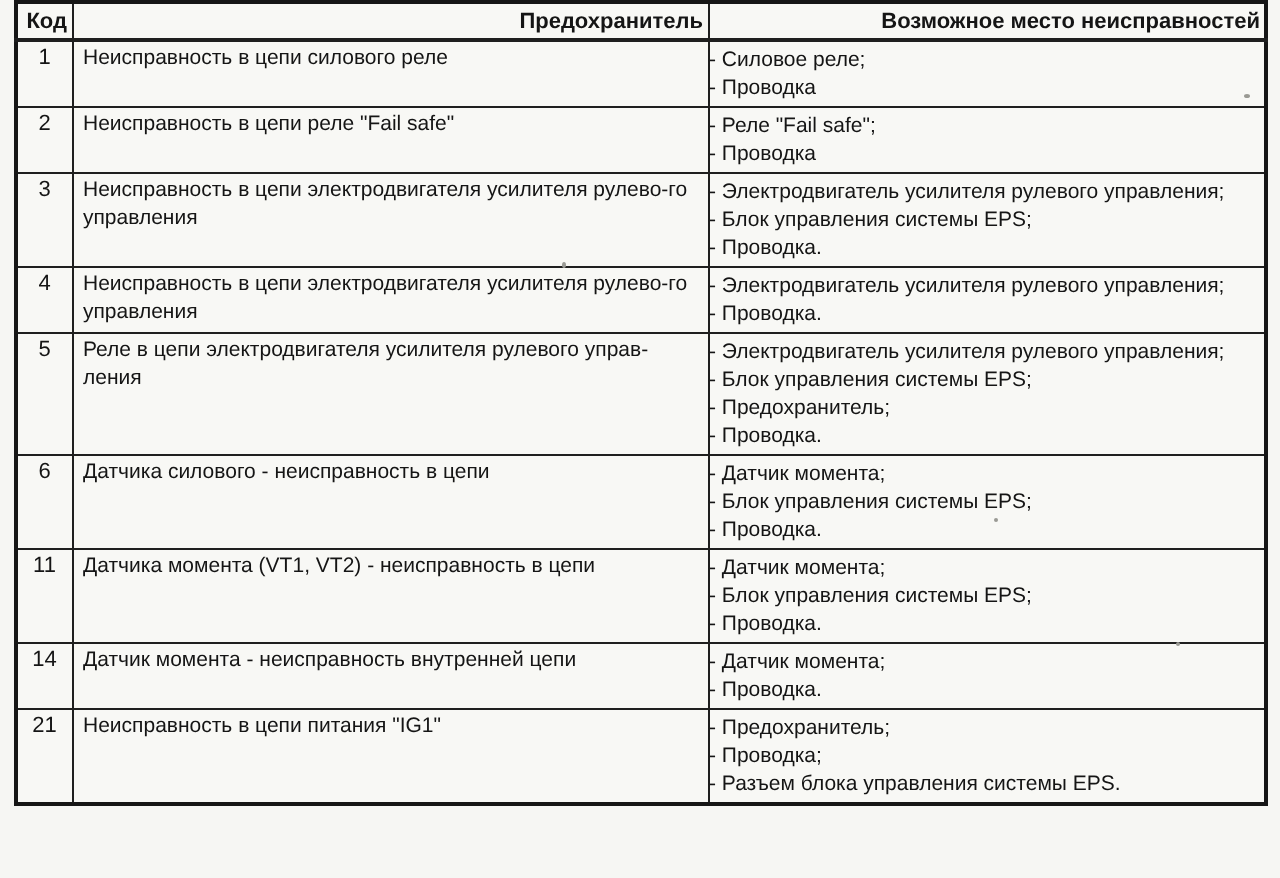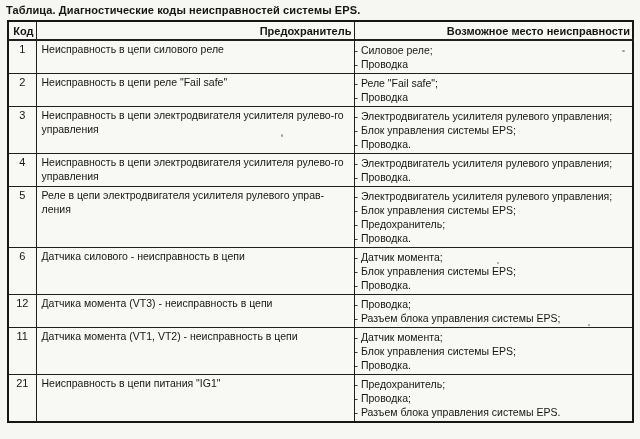--- a/index.html
+++ b/index.html
@@ -75,33 +75,32 @@
     position: absolute;
     background: #9a9a94;
     border-radius: 50%;
   }
 </style>
 </head>
 <body>
 
 <div class="page">
 
-  <div class="doc-title">Таблица. Диагностические коды неисправностей системы EPS.</div>
 
   <table class="codes">
     <colgroup>
       <col class="c-code">
       <col class="c-fault">
       <col class="c-place">
     </colgroup>
     <thead>
       <tr>
         <th>Код</th>
         <th>Предохранитель</th>
-        <th>Возможное место неисправности</th>
+        <th>Возможное место неисправностей</th>
       </tr>
     </thead>
     <tbody id="table-body">
         <tr>
       <td class="code-cell">1</td>
       <td class="fault-cell">Неисправность в цепи силового реле</td>
       <td class="places-cell">
             <div class="place-line">- Силовое реле;</div>
             <div class="place-line">- Проводка</div>
           </td>
@@ -144,33 +143,33 @@
         <tr>
       <td class="code-cell">6</td>
       <td class="fault-cell">Датчика силового - неисправность в цепи</td>
       <td class="places-cell">
             <div class="place-line">- Датчик момента;</div>
             <div class="place-line">- Блок управления системы EPS;</div>
             <div class="place-line">- Проводка.</div>
           </td>
     </tr>
         <tr>
-      <td class="code-cell">12</td>
-      <td class="fault-cell">Датчика момента (VT3) - неисправность в цепи</td>
-      <td class="places-cell">
-            <div class="place-line">- Проводка;</div>
-            <div class="place-line">- Разъем блока управления системы EPS;</div>
-          </td>
-    </tr>
-        <tr>
       <td class="code-cell">11</td>
       <td class="fault-cell">Датчика момента (VT1, VT2) - неисправность в цепи</td>
       <td class="places-cell">
             <div class="place-line">- Датчик момента;</div>
             <div class="place-line">- Блок управления системы EPS;</div>
+            <div class="place-line">- Проводка.</div>
+          </td>
+    </tr>
+        <tr>
+      <td class="code-cell">14</td>
+      <td class="fault-cell">Датчик момента - неисправность внутренней цепи</td>
+      <td class="places-cell">
+            <div class="place-line">- Датчик момента;</div>
             <div class="place-line">- Проводка.</div>
           </td>
     </tr>
         <tr>
       <td class="code-cell">21</td>
       <td class="fault-cell">Неисправность в цепи питания "IG1"</td>
       <td class="places-cell">
             <div class="place-line">- Предохранитель;</div>
             <div class="place-line">- Проводка;</div>
             <div class="place-line">- Разъем блока управления системы EPS.</div>

